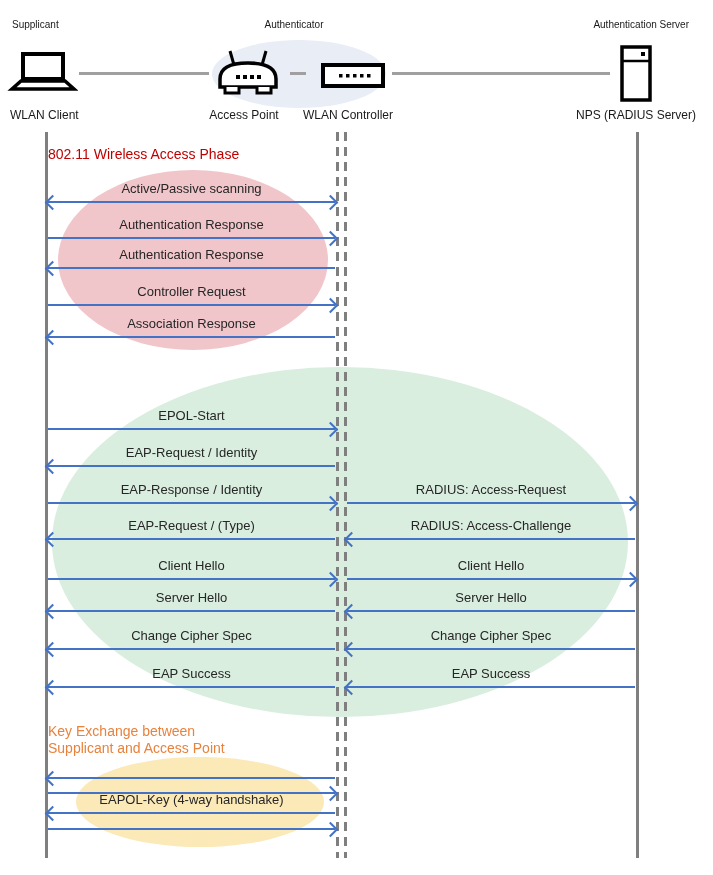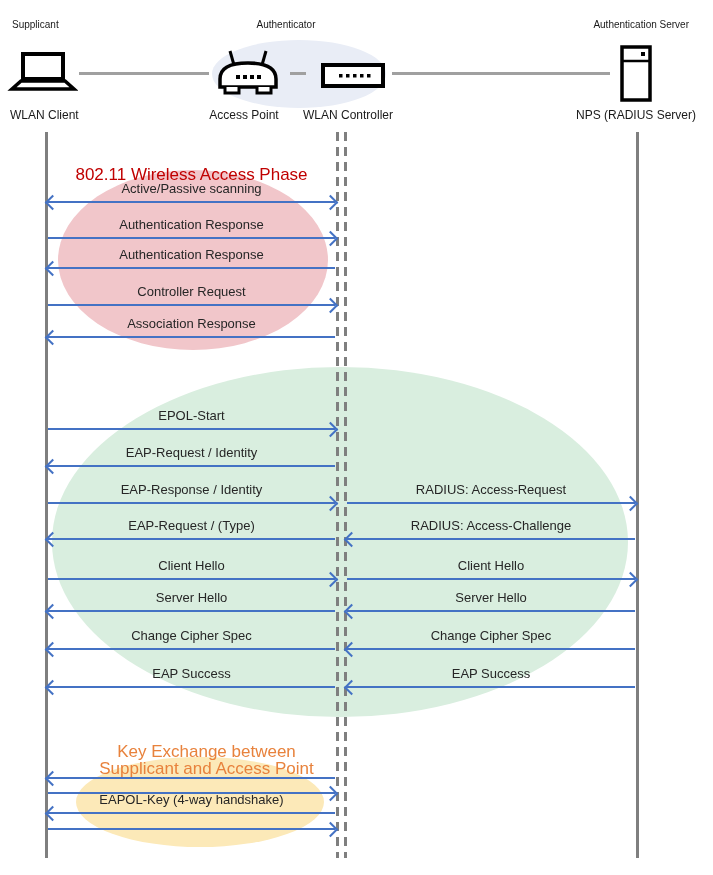--- a/index.html
+++ b/index.html
@@ -16,24 +16,24 @@
   .icon{position:absolute;z-index:2;}
   
   .lifeline{position:absolute;top:132px;height:726px;width:3px;z-index:1;}
   .lifeline.solid{background:var(--lifeline-gray,#7F7F7F);}
   .lifeline.dashed{background-image:repeating-linear-gradient(to bottom,var(--lifeline-gray,#7F7F7F) 0 9px,transparent 9px 15px);}
   
   .ellipse-p1{left:58px;top:170px;width:270px;height:180px;background:var(--phase1-fill,#F1C6CA);}
   .ellipse-p2{left:52px;top:367px;width:576px;height:350px;background:var(--phase2-fill,#D9EEDF);}
   .ellipse-p3{left:76px;top:757px;width:248px;height:90px;background:var(--phase3-fill,#FCE9B8);}
   
-  .phase-title{position:absolute;z-index:3;font-size:17px;text-align:center;white-space:nowrap;line-height:17px;margin-top:20px;}
+  .phase-title{position:absolute;z-index:3;font-size:14px;text-align:left;white-space:nowrap;line-height:17px;}
   .pt1{left:48px;width:287px;top:146px;color:var(--phase1-title,#C00000);}
   .pt2{left:60px;width:290px;top:376px;color:var(--phase2-title,#3FAD5C);}
-  .pt3{left:48px;width:287px;top:723px;color:var(--phase3-title,#E8823C);padding-left:15px;}
+  .pt3{left:48px;width:287px;top:723px;color:var(--phase3-title,#E8823C);}
   
   .msg{position:absolute;height:0;z-index:3;}
   .lc{left:48px;width:287px;}
   .rc{left:347px;width:288px;}
   .msg .lbl{position:absolute;left:0;right:0;bottom:5px;text-align:center;font-size:13px;
             color:var(--label-text,#262626);white-space:nowrap;}
   .line{position:absolute;left:0;right:0;top:0;height:2px;background:var(--arrow-blue,#4472C4);}
   .line.right::after,.line.both::after{
     content:"";position:absolute;right:-1px;top:-4px;width:9px;height:9px;
     border-top:2px solid var(--arrow-blue,#4472C4);border-right:2px solid var(--arrow-blue,#4472C4);
@@ -42,21 +42,21 @@
     content:"";position:absolute;left:-1px;top:-4px;width:9px;height:9px;
     border-top:2px solid var(--arrow-blue,#4472C4);border-left:2px solid var(--arrow-blue,#4472C4);
     transform:rotate(-45deg);}
 </style>
 </head>
 <body>
 
 <div id="canvas">
 
   <div class="role-label" style="left:12px;">Supplicant</div>
-  <div class="role-label" style="left:196px;width:180px;text-align:center;">Authenticator</div>
+  <div class="role-label" style="left:204px;width:180px;text-align:center;">Authenticator</div>
   <div class="role-label" style="right:24px;">Authentication Server</div>
 
   <div class="ellipse ellipse-auth"></div>
 
   <div class="connector" style="left:79px;width:130px;"></div>
   <div class="connector" style="left:290px;width:16px;"></div>
   <div class="connector" style="left:392px;width:218px;"></div>
 
   <div class="icon" style="left:7px;top:52px;">
     <svg width="71" height="42" viewBox="0 0 71 42">

